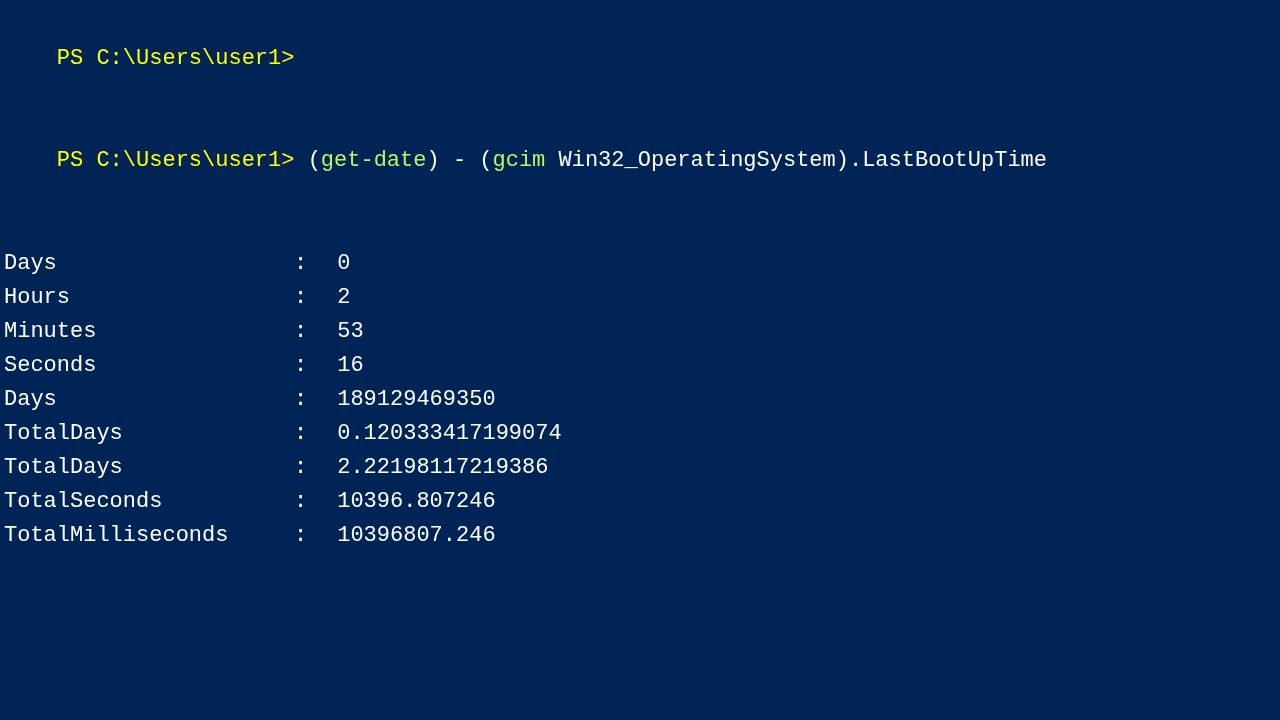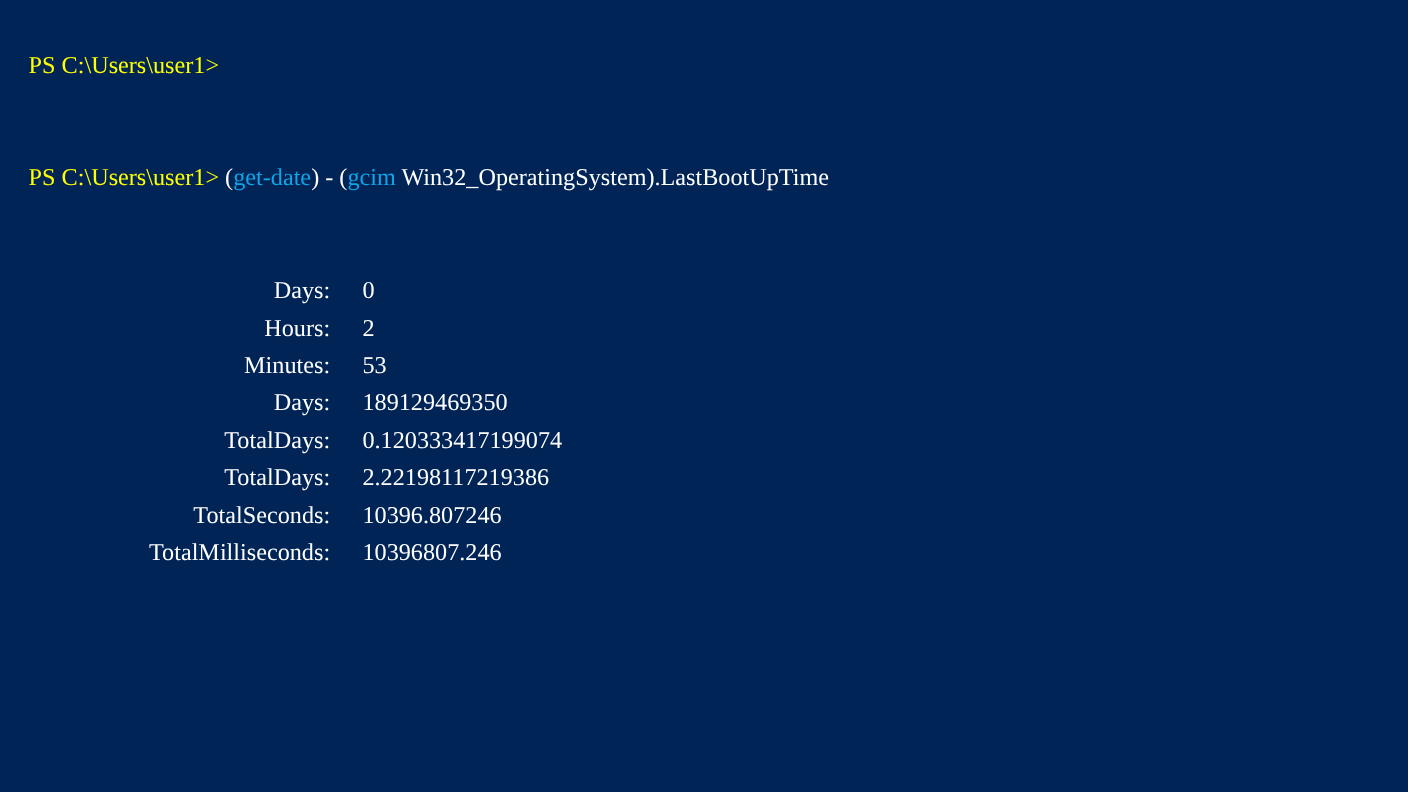--- a/index.html
+++ b/index.html
@@ -1,19 +1,18 @@
 <!DOCTYPE html>
 <html><head>
   <meta charset="utf-8">
   <style>
     * {
       margin: 0;
       padding: 0;
       box-sizing: border-box;
-      font-family: Liberation Serif, serif;
     }
 
     body {
       width: 1280px;
       height: 720px;
       background-color: #012456;
       font-family: 'Courier New', Courier, monospace;
       font-size: 22px;
       color: #ffffff;
       overflow: hidden;
@@ -39,27 +38,26 @@
 
     .prompt {
       color: #ffff00;
     }
 
     .cmd-text {
       color: #ffffff;
     }
 
     .cmd-keyword {
-      color: #0ea5e9;
+      color: #bef264;
     }
 
     .label-col {
       display: inline-block;
       width: 290px;
-      text-align: right;
     }
 
     .colon {
       display: inline-block;
       width: 30px;
     }
 
     .value-col {
       color: #ffffff;
     }
@@ -76,20 +74,21 @@
   <div class="line">
     <span class="prompt">PS C:\Users\user1&gt;</span><span class="cmd-text"> (</span><span class="cmd-keyword">get-date</span><span class="cmd-text">) - (</span><span class="cmd-keyword">gcim</span><span class="cmd-text"> Win32_OperatingSystem).LastBootUpTime</span>
   </div>
 
   <div class="line empty"> </div>
 
   <div id="data-rows">
       <div class="line"><span class="label-col">Days</span><span class="colon">:</span><span class="value-col"> 0</span></div>
       <div class="line"><span class="label-col">Hours</span><span class="colon">:</span><span class="value-col"> 2</span></div>
       <div class="line"><span class="label-col">Minutes</span><span class="colon">:</span><span class="value-col"> 53</span></div>
+      <div class="line"><span class="label-col">Seconds</span><span class="colon">:</span><span class="value-col"> 16</span></div>
       <div class="line"><span class="label-col">Days</span><span class="colon">:</span><span class="value-col"> 189129469350</span></div>
       <div class="line"><span class="label-col">TotalDays</span><span class="colon">:</span><span class="value-col"> 0.120333417199074</span></div>
       <div class="line"><span class="label-col">TotalDays</span><span class="colon">:</span><span class="value-col"> 2.22198117219386</span></div>
       <div class="line"><span class="label-col">TotalSeconds</span><span class="colon">:</span><span class="value-col"> 10396.807246</span></div>
       <div class="line"><span class="label-col">TotalMilliseconds</span><span class="colon">:</span><span class="value-col"> 10396807.246</span></div>
     </div>
 
   <div class="line empty"> </div>
   <div class="line empty"> </div>
   <div class="line empty"> </div>

